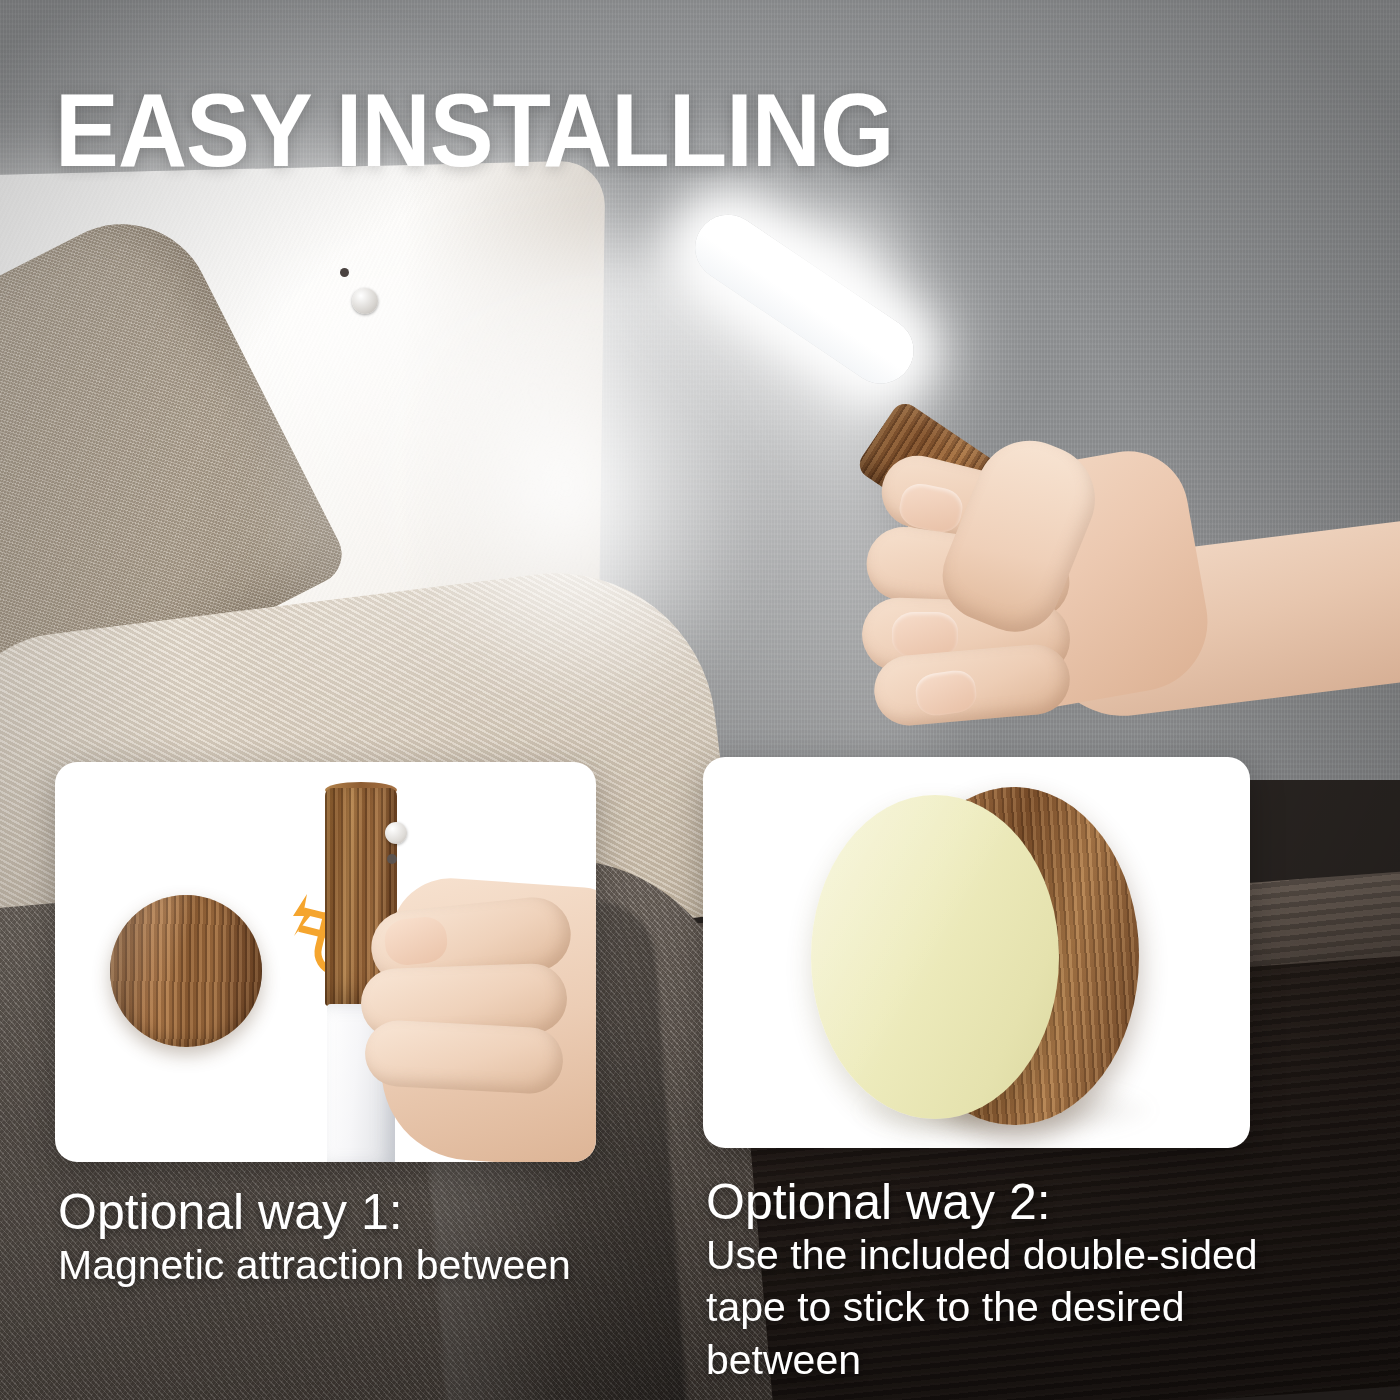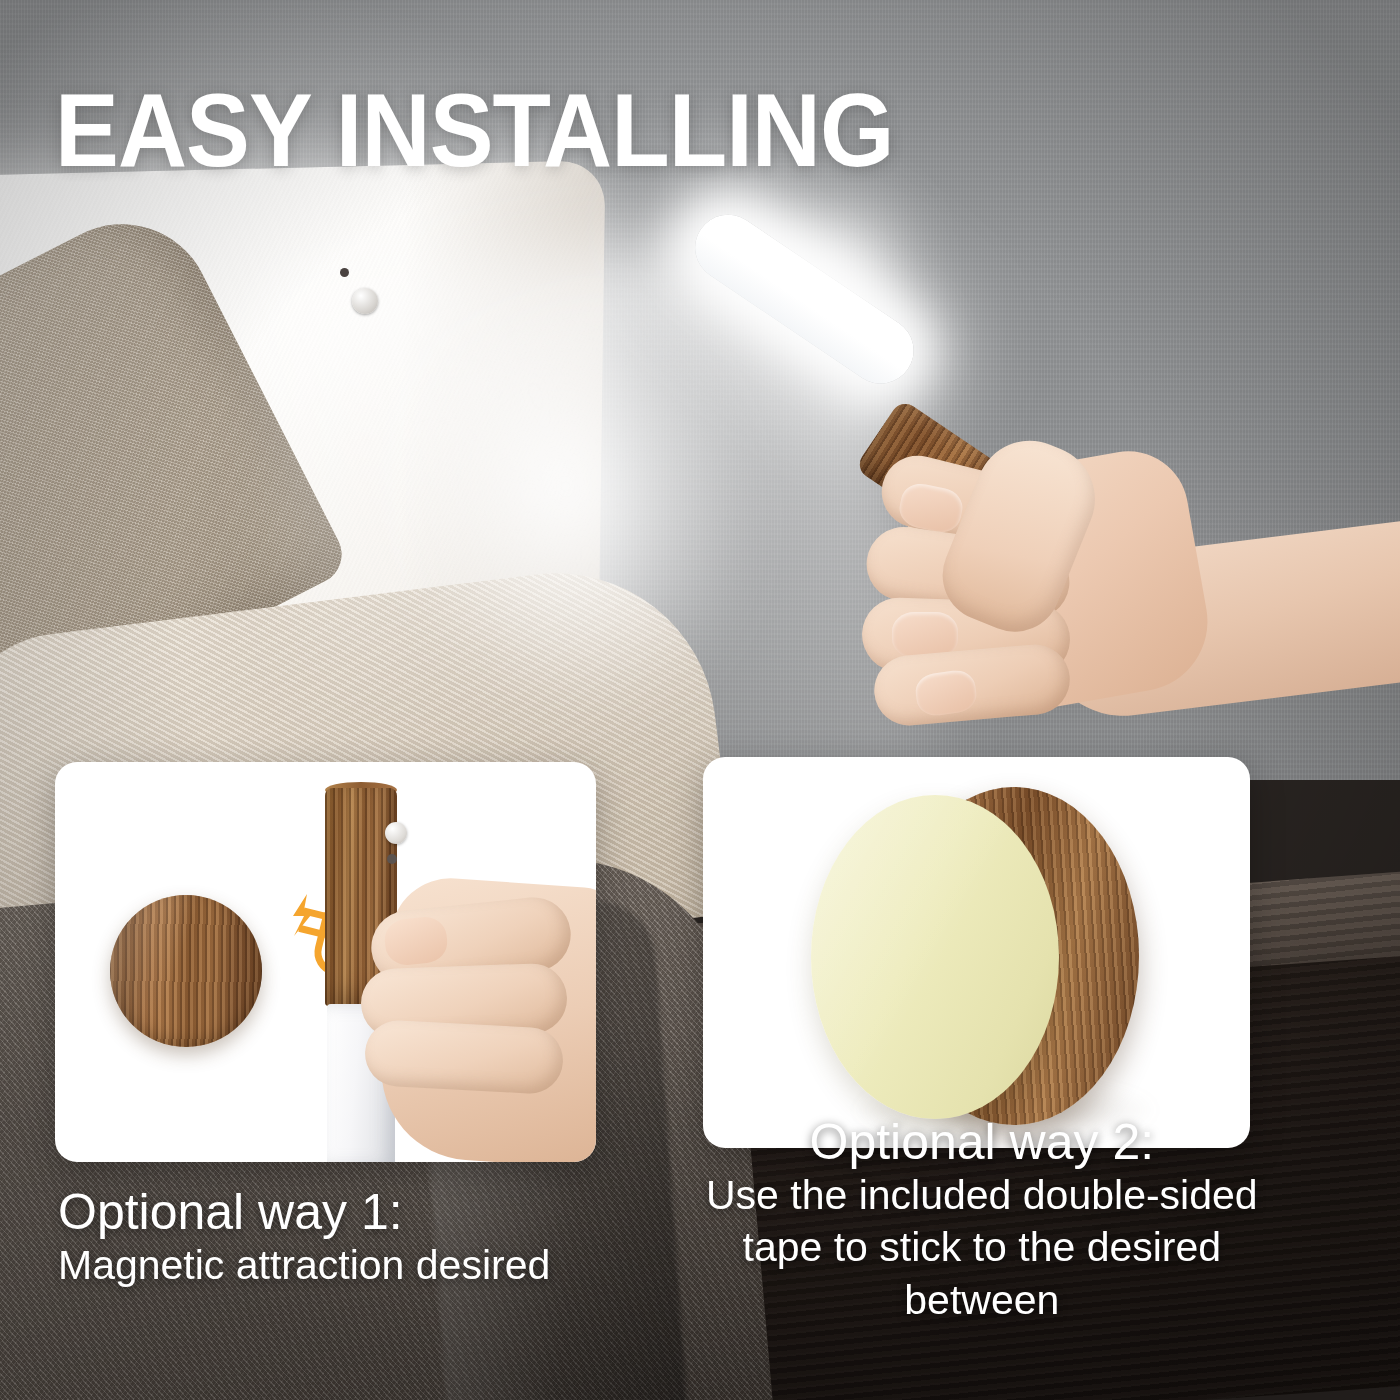--- a/index.html
+++ b/index.html
@@ -329,21 +329,21 @@
     position:absolute; left:52px; top:300px; width:300px; height:58px; border-radius:50%;
     background:radial-gradient(ellipse at center, rgba(120,108,92,.30), rgba(255,255,255,0) 72%);
     filter:blur(8px);
   }
 
   
   .caption { position:absolute; color:#ffffff; text-shadow:0 2px 10px rgba(0,0,0,.55); }
   .cap-head { font-size:50px; font-weight:400; line-height:1.06; white-space:nowrap; }
   .cap-line { font-size:41px; font-weight:400; line-height:1.28; white-space:nowrap; }
   #caption-left  { left:58px;  top:1186px; }
-  #caption-right { left:706px; top:1116px;text-align:center; }
+  #caption-right { left:706px; top:1176px; }
 </style>
 </head>
 <body>
 
 <div class="stage">
 
   <div class="photo">
     <div class="wall">
       <div class="wall-tex"></div>
       <div class="wall-glow"></div>
@@ -445,21 +445,21 @@
         <div class="tape-rim-grain"></div>
       </div>
       <div class="tape-face">
         <div class="tape-hl"></div>
       </div>
     </div>
   </div>
 
   <div class="caption" id="caption-left">
     <div class="cap-head">Optional way 1:</div>
-    <div class="cap-line">Magnetic attraction desired</div>
+    <div class="cap-line">Magnetic attraction between</div>
   </div>
 
   <div class="caption" id="caption-right">
     <div class="cap-head">Optional way 2:</div>
     <div class="cap-line">Use the included double-sided</div>
     <div class="cap-line">tape to stick to the desired</div>
     <div class="cap-line">between</div>
   </div>
 
 </div>

